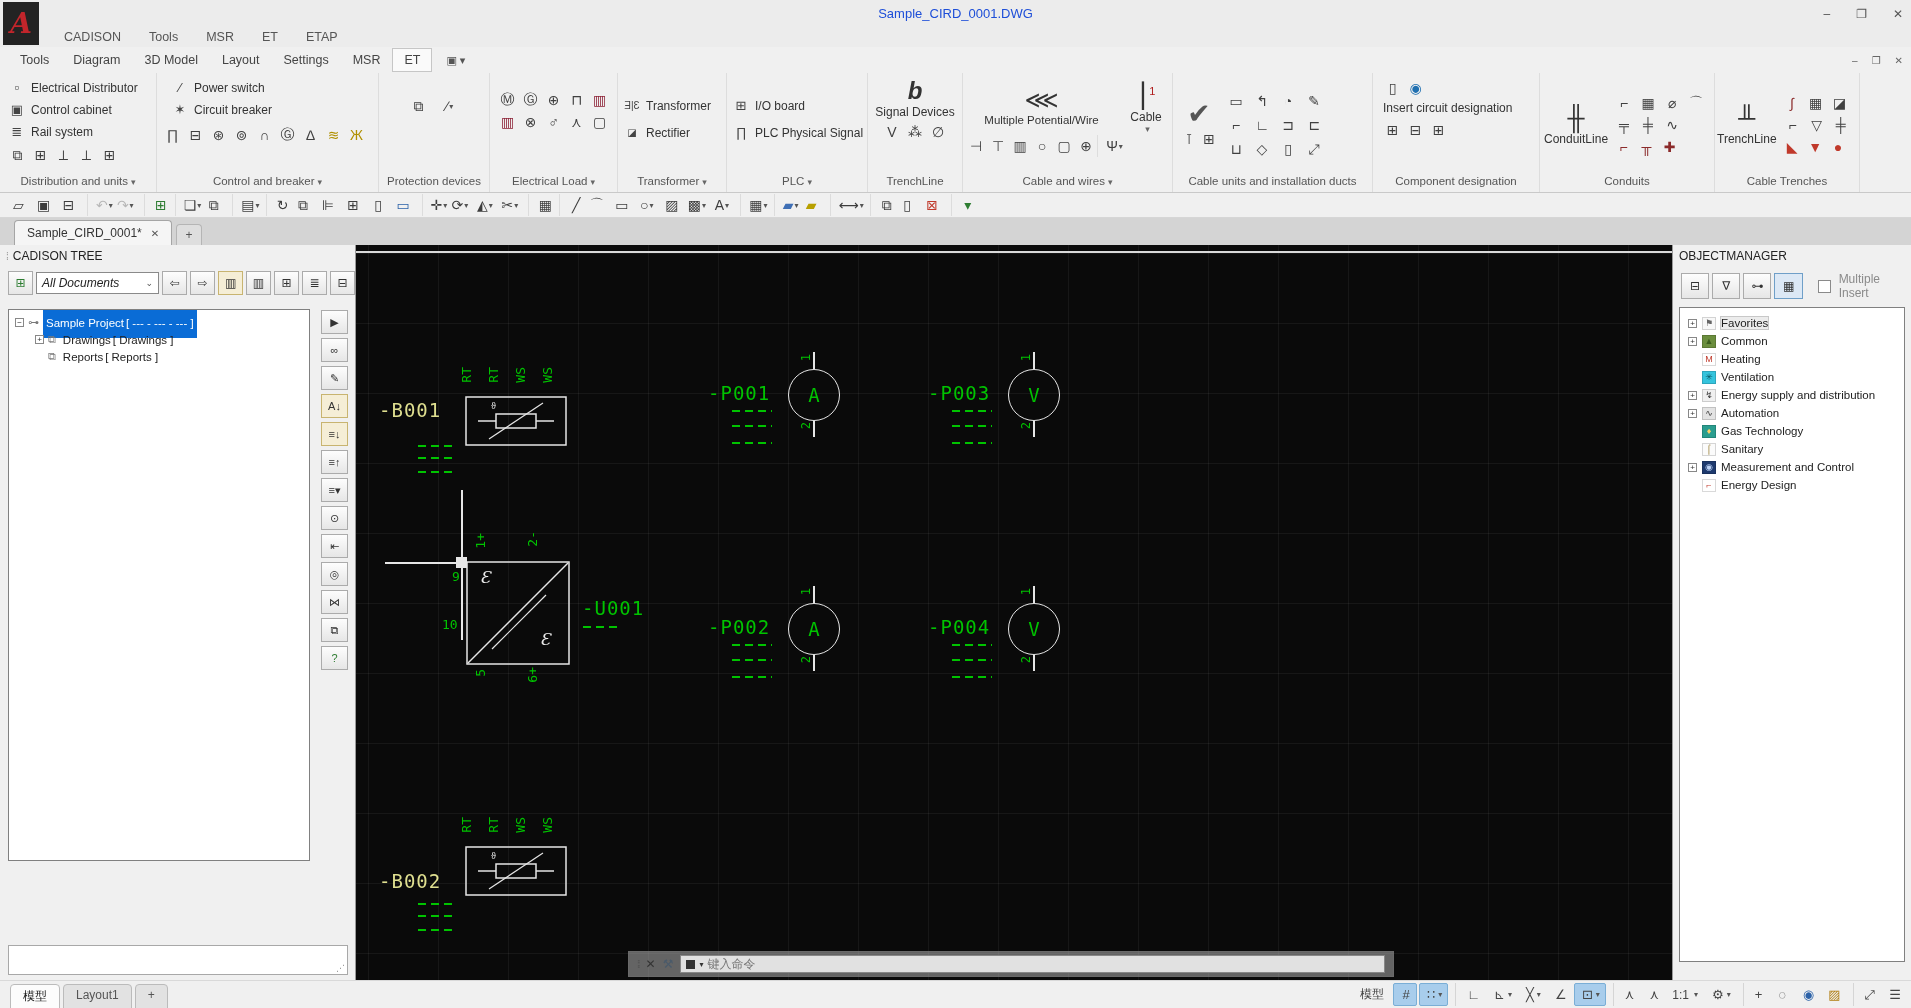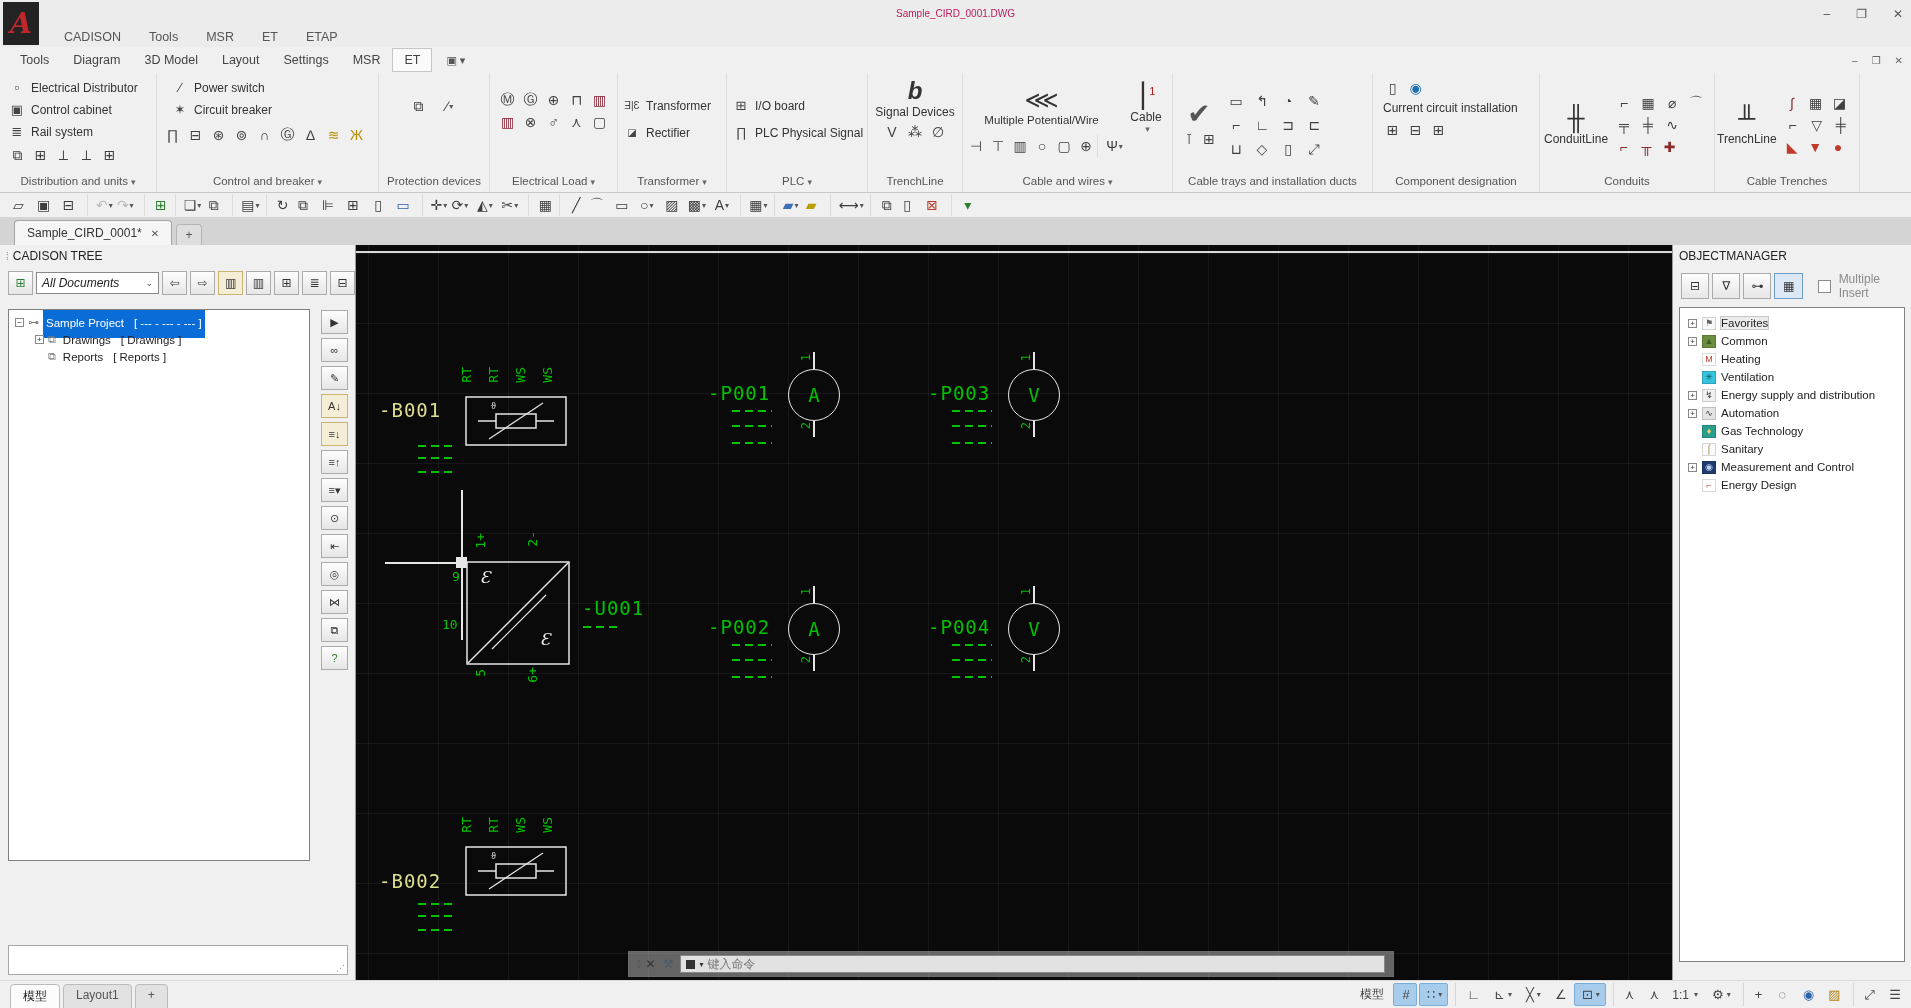--- a/index.html
+++ b/index.html
@@ -2,21 +2,21 @@
 <html><head>
 <meta charset="utf-8">
 <style>
   * { margin:0; padding:0; box-sizing:border-box; }
   body { font-family:"Liberation Sans","DejaVu Sans",sans-serif; }
   .app { width:1911px; height:1008px; position:relative; background:#f0f0f0; overflow:hidden; font-size:12px; color:#333; }
   .abs { position:absolute; }
 
   
   .titlebar { height:27px; background:#ececec; position:relative; }
-  .title { text-align:center; line-height:27px; font-size:10px; color:#be185d; }
+  .title { text-align:center; line-height:27px; font-size:13px; color:#1d4ed8; }
   .winctl { position:absolute; right:8px; top:0; height:27px; display:flex; align-items:center; gap:26px; color:#555; font-size:12px; }
   .logo { position:absolute; left:3px; top:2px; width:36px; height:43px; background:#232323; display:flex; align-items:center; justify-content:center; z-index:5; }
   .logo span { font-family:"DejaVu Serif",serif; font-style:italic; font-weight:bold; font-size:28px; color:#c2252b; }
 
   
   .menubar1 { height:20px; display:flex; align-items:center; padding-left:52px; gap:4px; background:#ececec; }
   .menubar1 .m1 { padding:0 12px; color:#555; font-size:12.5px; }
   .menubar2 { height:26px; display:flex; align-items:center; padding-left:8px; background:#f0f0f0; position:relative; }
   .menubar2 .m2 { padding:4px 11px; color:#444; font-size:12.5px; border:1px solid transparent; }
   .menubar2 .m2[data-state="on"] { background:#fafafa; border-color:#c6c6c6; }
@@ -67,21 +67,21 @@
   .combo { width:128px; height:22px; background:#fff; border:1px solid #8a8a8a; display:flex; align-items:center; padding:0 5px; font-size:12px; color:#222; }
   .combo .cv { flex:1;font-style:italic; }
   .combo .ca { font-size:9px; color:#555; }
 
   .treebox { position:absolute; left:8px; top:64px; width:302px; height:552px; background:#fff; border:1px solid #808080; padding-top:4px; font-size:11.5px; overflow:hidden; }
   .ct-row { height:17px; display:flex; align-items:center; gap:4px; padding-left:6px; color:#222; }
   .ct-row[data-indent="1"] { padding-left:26px; }
   .exp { width:9px; height:9px; border:1px solid #888; background:#fff; font-size:8px; line-height:7px; text-align:center; color:#333; flex:none; }
   .exp:empty { visibility:hidden; }
   .ct-ico { color:#7a7a7a; font-size:11px; flex:none; }
-  .ct-lab-wrap { display:flex; gap:10px; padding:9px 3px;text-align:right; }
+  .ct-lab-wrap { display:flex; gap:2px; padding:9px 3px;text-align:right; }
   .ct-row[data-state="selected"] .ct-lab-wrap { background:#0a6cd6; color:#fff; }
   .ct-meta { color:inherit; }
 
   .sidestrip { position:absolute; right:7px; top:65px; display:flex; flex-direction:column; gap:4px; }
   .sidestrip .sqbtn { width:27px; height:24px; font-size:11px; }
 
   .bottombox { position:absolute; left:8px; top:700px; width:340px; height:30px; background:#fff; border:1px solid #a8a8a8; }
   .bb-grip { position:absolute; right:2px; bottom:1px; color:#999; font-size:9px; }
 
   .om-toolbar { display:flex; align-items:center; gap:3px; padding:5px 0 0 8px; }
@@ -452,33 +452,33 @@
             <span class="ric" style="width:26px;height:24px">⊔</span>
 
             <span class="ric" style="width:26px;height:24px">◇</span>
 
             <span class="ric" style="width:26px;height:24px">▯</span>
 
             <span class="ric" style="width:26px;height:24px">⤢</span>
 
         </div>
       </div>
-      <div class="rg-label"><span>Cable trays and installation ducts</span></div>
+      <div class="rg-label"><span>Cable units and installation ducts</span></div>
     </div>
 
     <div class="rgroup" style="width:167px">
       <div class="rg-content" style="padding-left:8px">
         <div class="ricons">
 
             <span class="ric">▯</span>
 
             <span class="ric" style="color:#1f6fb0">◉</span>
 
         </div>
-        <div class="biglab" style="margin:2px 0 4px 2px">Current circuit installation</div>
+        <div class="biglab" style="margin:2px 0 4px 2px">Insert circuit designation</div>
         <div class="ricons">
 
             <span class="ric">⊞</span>
 
             <span class="ric">⊟</span>
 
             <span class="ric">⊞</span>
 
         </div>
       </div>

